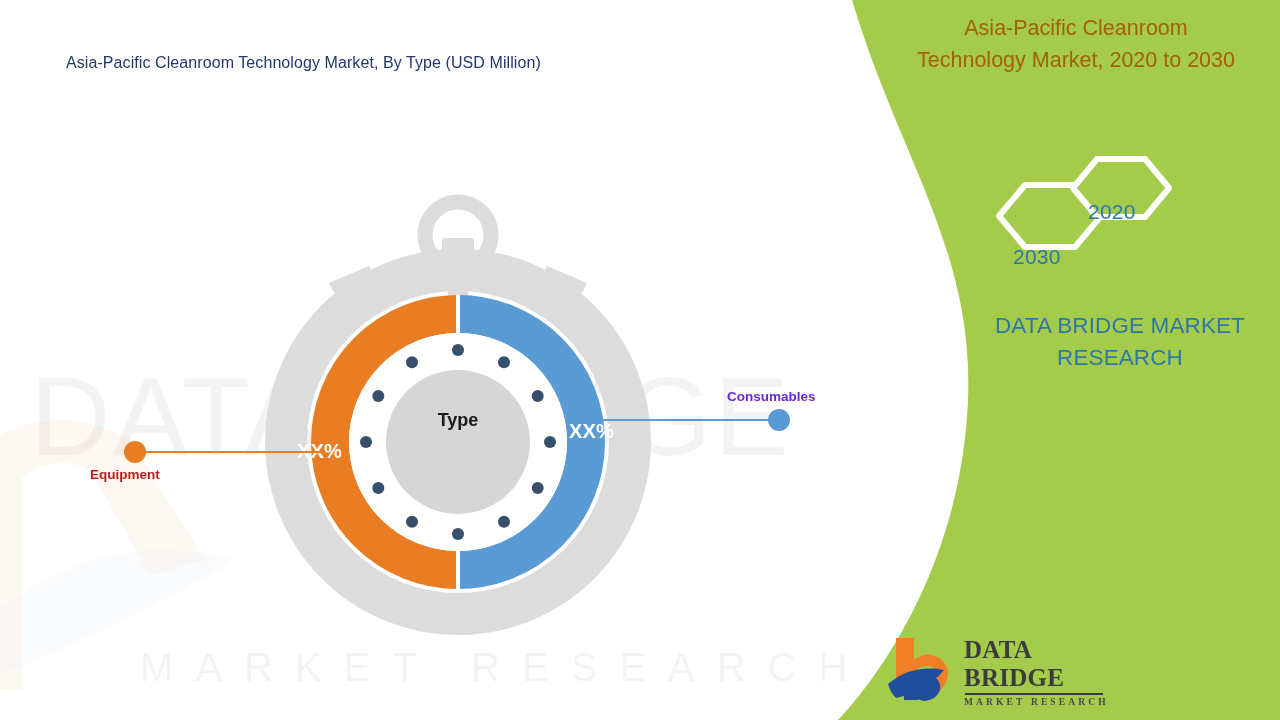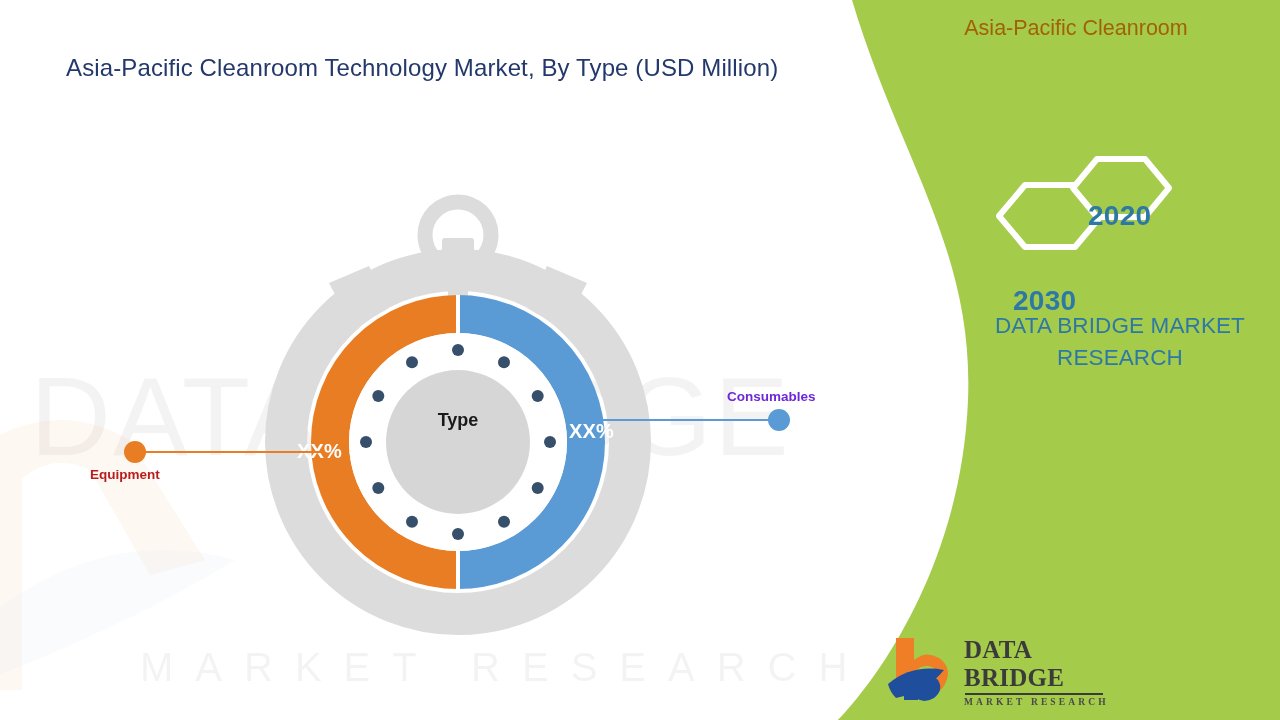--- a/index.html
+++ b/index.html
@@ -28,25 +28,25 @@
   .greenpanel{position:absolute;left:0;top:0;width:1280px;height:720px;}
 
   
   .right-head{
     position:absolute;left:880px;top:12px;width:392px;
     text-align:center;color:#a16207;
     font-size:21.5px;line-height:32px;font-weight:400;
   }
   .hex-wrap{position:absolute;left:985px;top:140px;width:200px;height:145px;}
   .hex-year{
-    position:absolute;color:#2E78A6;font-size:28px;font-weight:700;
+    position:absolute;color:#2E78A6;font-size:21px;font-weight:400;
     letter-spacing:.01em;
   }
   .hex-year.y2020{left:103px;top:60px;}
-  .hex-year.y2030{left:28px;top:105px;margin-top:40px;}
+  .hex-year.y2030{left:28px;top:105px;}
 
   .brandline{
     position:absolute;left:955px;top:310px;width:330px;text-align:center;
     color:#2E78A6;font-size:22.5px;line-height:32px;font-weight:400;
     letter-spacing:.005em;
   }
 
   
   .logo{position:absolute;left:886px;top:628px;width:225px;height:76px;}
   .logo-text{position:absolute;left:78px;top:8px;}
@@ -56,21 +56,21 @@
   }
   .logo-rule{width:138px;height:1.5px;background:#3b3b3b;margin:1px 0 2px 1px;}
   .logo-mr{
     color:#4a4a4a;font-size:9.5px;letter-spacing:.33em;font-weight:700;
     font-family:"Liberation Serif","DejaVu Serif",serif;
   }
 
   
   .chart-title{
     position:absolute;left:66px;top:54px;
-    color:#23386b;font-size:24px;font-weight:400;letter-spacing:.005em;
+    color:#23386b;font-size:16px;font-weight:400;letter-spacing:.005em;
     white-space:nowrap;
   }
   .donut{position:absolute;left:256px;top:190px;width:404px;height:460px;}
   .center-label{
     position:absolute;left:256px;top:190px;width:404px;height:460px;
     display:flex;align-items:center;justify-content:center;
     color:#1a1a1a;font-size:18px;font-weight:700;pointer-events:none;
   }
   .pct{
     position:absolute;color:#ffffff;font-size:20px;font-weight:700;
@@ -171,20 +171,21 @@
   </div>
 
   <div class="callout co-cs">
     <div class="co-line"></div>
     <div class="co-dot"></div>
     <div class="co-label">Consumables</div>
   </div>
 
   <div class="right-head">
     <div>Asia-Pacific Cleanroom</div>
+    <div>Technology Market, 2020 to 2030</div>
   </div>
 
   <div class="hex-wrap">
     <svg width="200" height="145" viewBox="0 0 200 145">
 
       <polygon points="14,76 40,45 90,45 116,76 90,107 40,107" fill="none" stroke="#ffffff" stroke-width="6" stroke-linejoin="round"></polygon>
 
       <polygon points="88,48 112,19 160,19 184,48 160,77 112,77" fill="#A5CB4B" stroke="#ffffff" stroke-width="6" stroke-linejoin="round"></polygon>
     </svg>
     <div class="hex-year y2020">2020</div>

